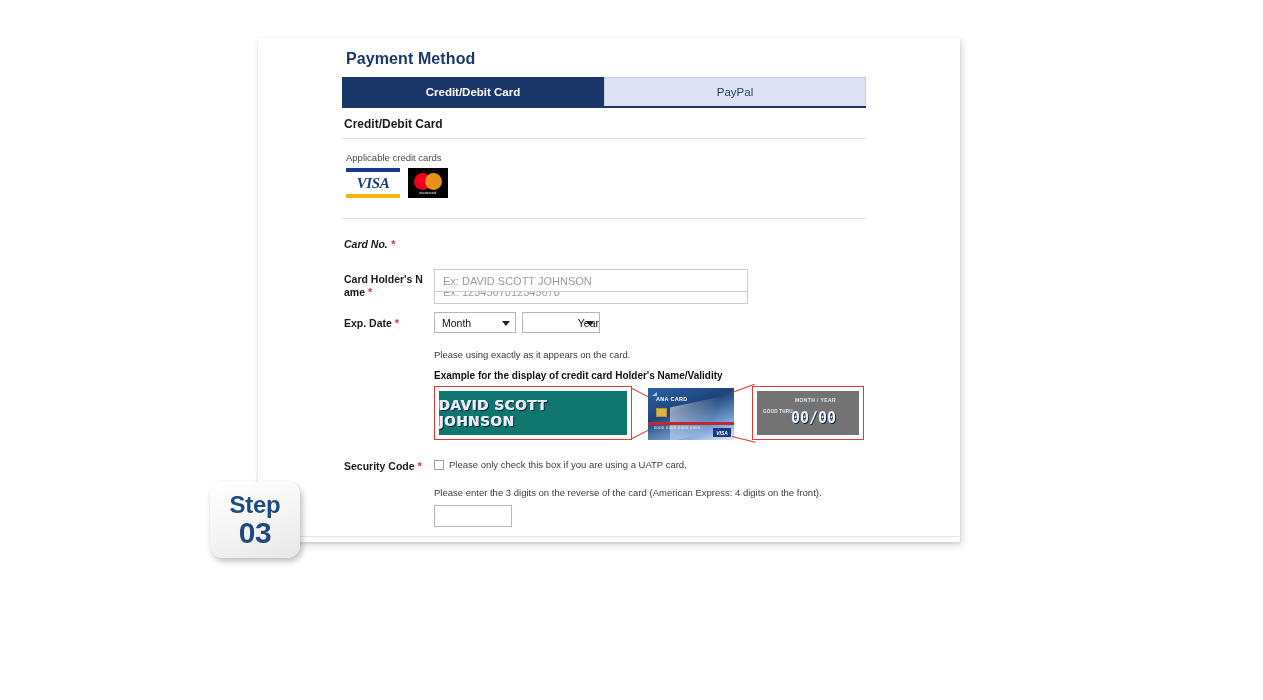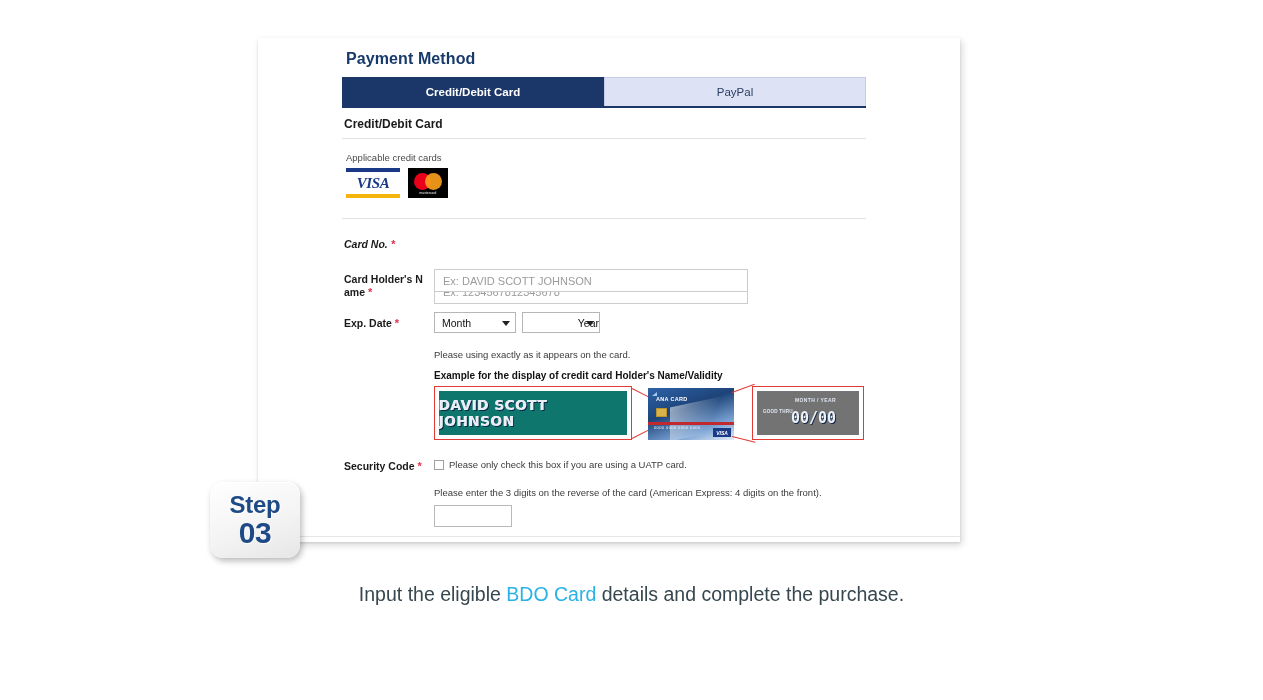--- a/index.html
+++ b/index.html
@@ -343,17 +343,14 @@
 
       <div class="panel-bottom-rule"></div>
     </div>
   </div>
 
   <div class="step">
     <div class="step-word">Step</div>
     <div class="step-num">03</div>
   </div>
 
-  <div class="caption">
-    <span>Input the eligible </span><span class="hl">BDO Card</span><span> details and complete the purchase.</span>
-  </div>
 
 </div>
 
 </body></html>

